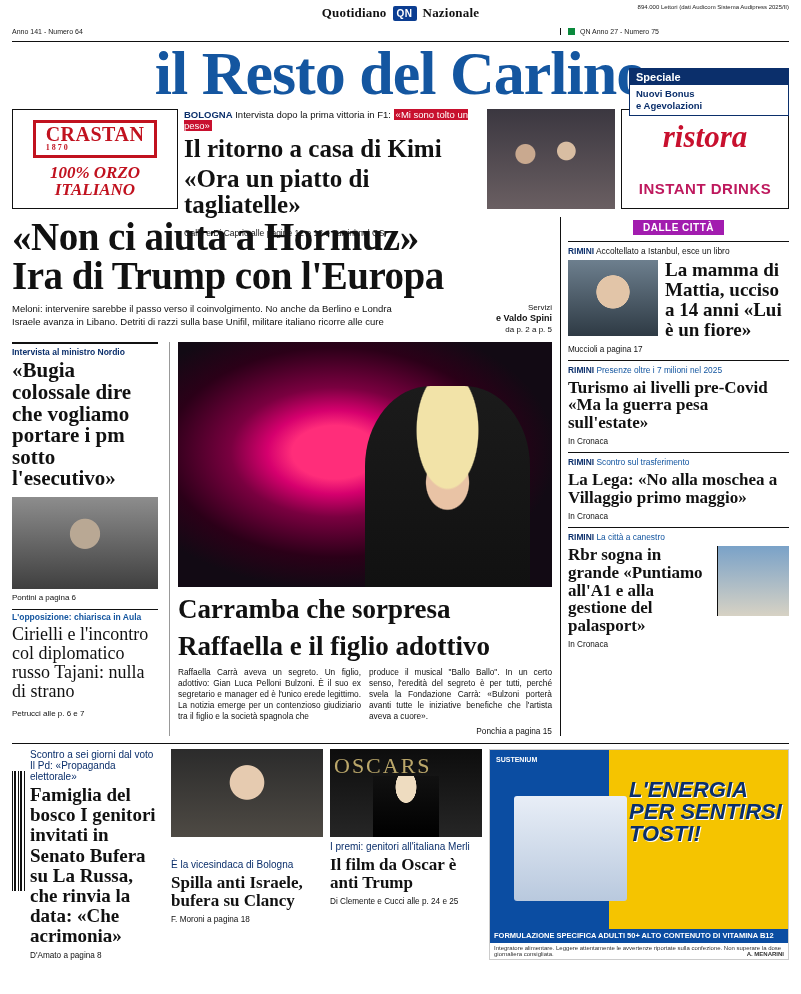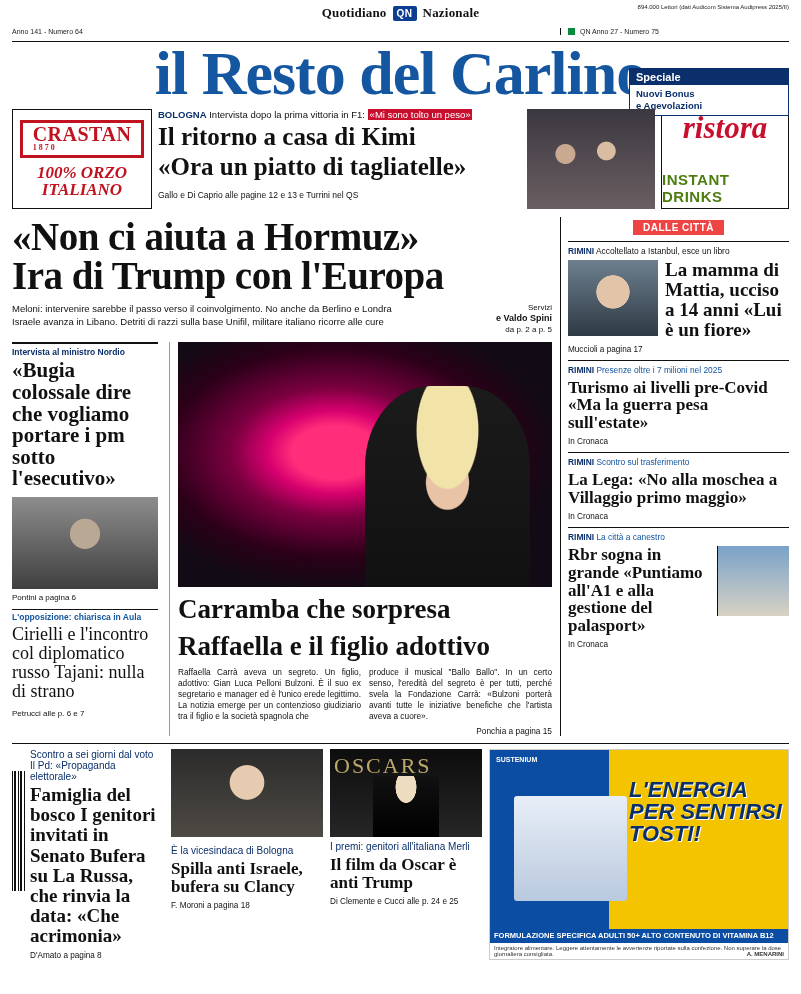--- a/index.html
+++ b/index.html
@@ -71,38 +71,38 @@
   .ed-price { font-family:"Liberation Sans", sans-serif; font-size: 8px; }
   .ed-mid { flex: 1; display:flex; align-items:center; justify-content:center; gap: 34px; border-right: 1px solid #111;}
   .ed-city { font-size: 20px; font-family:"Liberation Serif", serif; }
   .ed-plus { font-size: 20px; color:#1456a0; font-weight:bold; }
   .ed-right { width: 170px; text-align: right; padding-top: 7px; padding-right:2px;
     font-family:"Liberation Sans", sans-serif; font-size: 8px;}
 
   
   .promo { display:flex; gap: 6px; margin-top: 6px; height: 100px; }
   .promo-box { border: 1px solid #111; }
-  .crastan { width: 140px; position: relative; background:#fff; display:flex; flex-direction:column;
+  .crastan { width: 166px; position: relative; background:#fff; display:flex; flex-direction:column;
      align-items:center; justify-content:center; }
   .crastan .logo { border: 3px solid #c1121f; color:#c1121f; font-family:"Liberation Serif",serif;
      font-weight:bold; font-size: 20px; padding: 1px 10px 3px; letter-spacing:.5px; line-height:1; }
   .crastan .logo small { display:block; font-size: 8px; letter-spacing:2px; }
   .crastan .claim { color:#c1121f; font-family:"Liberation Serif",serif; font-weight:bold;
      font-size: 17px; line-height:1.02; margin-top:6px; text-align:center; font-style: italic;}
   .promo-center { flex: 1; display:flex; border:none; }
   .pc-text { flex:1; padding-right: 6px; }
   .kicker { font-family:"Liberation Sans", sans-serif; font-size: 9.5px; line-height: 1.2;}
   .kicker b { color:#0b2f6b; }
   .kicker .hl { background:#c8102e; color:#fff; padding: 0 2px; }
   .pc-text h2 { margin: 4px 0 0; font-size: 25px; line-height: 1.04; font-weight: bold;}
   .byline { font-family:"Liberation Sans", sans-serif; font-size: 8.5px; margin-top: 10px;}
   .pc-photo { width: 128px; background: #2e2b35; position: relative; overflow:hidden;}
-  .ristora { width: 128px; background:#fff; display:flex; flex-direction:column; align-items:center; justify-content:center;}
+  .ristora { width: 168px; background:#fff; display:flex; flex-direction:column; align-items:center; justify-content:center;}
   .ristora .r1 { font-family:"Liberation Serif",serif; font-weight:bold; font-style:italic; font-size: 31px; color:#c8102e; line-height:1;}
-  .ristora .r2 { font-family:"Liberation Sans",sans-serif; font-weight:bold; font-size: 15px; color:#4d7c0f; letter-spacing:.5px;margin-top:28px;}
+  .ristora .r2 { font-family:"Liberation Sans",sans-serif; font-weight:bold; font-size: 15px; color:#be185d; letter-spacing:.5px;margin-top:28px;}
 
   
   .main { display:flex; gap: 8px; margin-top: 8px; }
   .left { width: 540px; }
   .right { width: 229px; border-left: 1px solid #111; padding-left: 7px;}
 
   .lead h2 { margin: 0; font-size: 39px; line-height: 1.0; font-weight: bold; letter-spacing:-.5px;}
   .lead .sub { display:flex; gap:8px; margin-top: 8px; }
   .lead .sub p { margin:0; font-family:"Liberation Sans", sans-serif; font-size: 9.5px; line-height: 1.35; flex:1;}
   .lead .servizi { width: 86px; font-family:"Liberation Sans", sans-serif; font-size: 8px; text-align:right; line-height:1.3;}
@@ -122,21 +122,21 @@
   .colA h4 { margin: 3px 0 0; font-size: 18px; line-height: 1.05; font-weight: normal; }
 
   .photoB { height: 245px; background:#120a14; position:relative; overflow:hidden; }
   .colB h3.big { margin: 8px 0 0; font-size: 27px; line-height: 1.05; font-weight: bold;}
   .bodycols { display:flex; gap: 8px; margin-top: 7px; }
   .bodycols p { margin:0; font-family:"Liberation Sans", sans-serif; font-size: 8.3px; line-height: 1.33; flex:1; text-align: justify;}
   .ponchia { text-align:right; font-family:"Liberation Sans", sans-serif; font-size: 8.3px; margin-top:4px;}
 
   
   .dallecitta { text-align:center; }
-  .dc-badge { display:inline-block; background:#ef4444; color:#fff; font-family:"Liberation Sans",sans-serif;
+  .dc-badge { display:inline-block; background:#a21caf; color:#fff; font-family:"Liberation Sans",sans-serif;
      font-weight:bold; font-size: 10px; padding: 2px 10px; letter-spacing:.5px;}
   .rnews { border-top: 1px solid #111; margin-top: 6px; padding-top: 4px;}
   .rkick { font-family:"Liberation Sans", sans-serif; font-size: 8.4px;}
   .rkick b { color:#0b2f6b; }
   .rtitle { font-size: 19px; line-height: 1.05; font-weight:bold; margin: 4px 0 0;}
   .rtitle.sm { font-size: 17px; }
   .rmeta { font-family:"Liberation Sans", sans-serif; font-size: 8.2px; margin-top: 5px;}
   .rphoto { width: 90px; height: 76px; background:#6b6b6b; float:left; margin: 4px 7px 2px 0; overflow:hidden; position:relative;}
   .rphoto.right { float:right; margin: 4px 0 2px 7px; width: 72px; height: 70px;}
   .clear { clear: both; }
@@ -370,21 +370,21 @@
 Il Pd: «Propaganda elettorale»</div>
         <h3>Famiglia del bosco I genitori invitati in Senato Bufera su La Russa, che rinvia la data: «Che acrimonia»</h3>
         <div class="bmeta">D'Amato a pagina 8</div>
       </div>
     </div>
 
     <div class="bcol">
       <div class="bphoto">
         <div class="ph-woman"></div>
       </div>
-      <div class="bkick" style="margin-top:8px">È la vicesindaca di Bologna</div>
+      <div class="bkick" style="margin-top:22px">È la vicesindaca di Bologna</div>
       <h4>Spilla anti Israele, bufera su Clancy</h4>
       <div class="bmeta">F. Moroni a pagina 18</div>
     </div>
 
     <div class="bcol">
       <div class="bphoto">
         <div class="ph-oscar"></div>
       </div>
       <div class="bkick" style="margin-top:4px">I premi: genitori all'italiana Merli</div>
       <h4>Il film da Oscar è anti Trump</h4>

